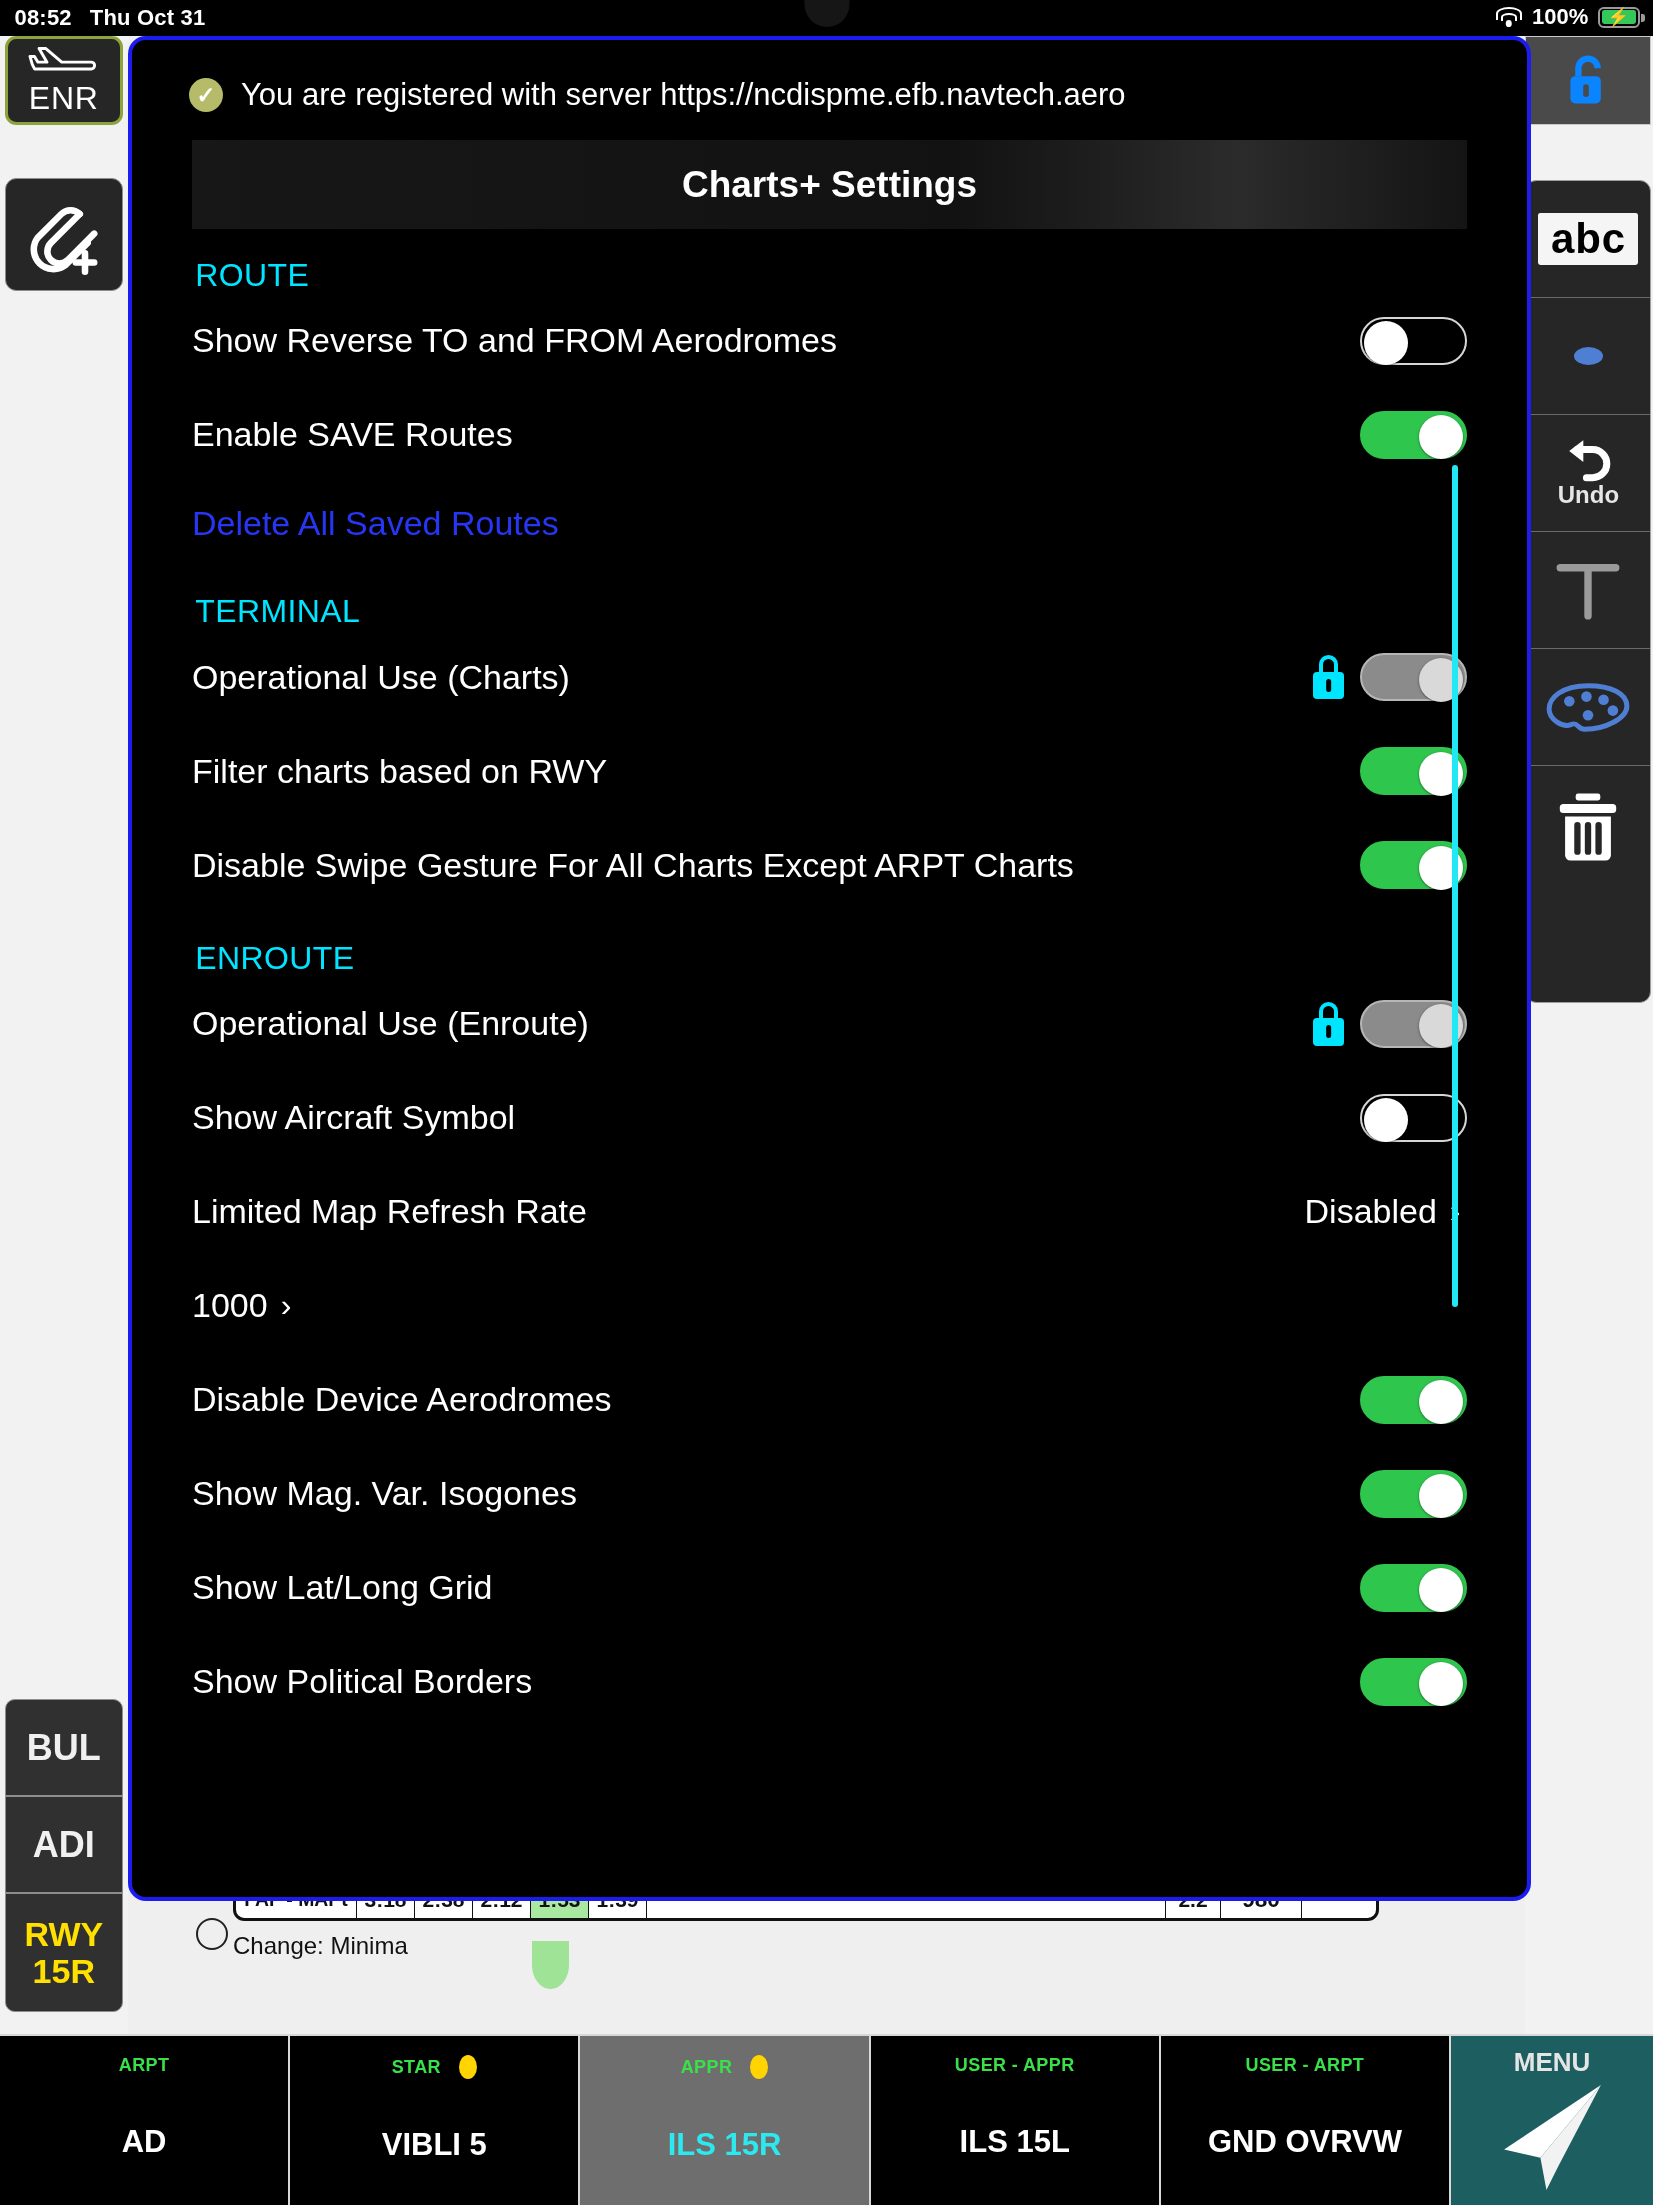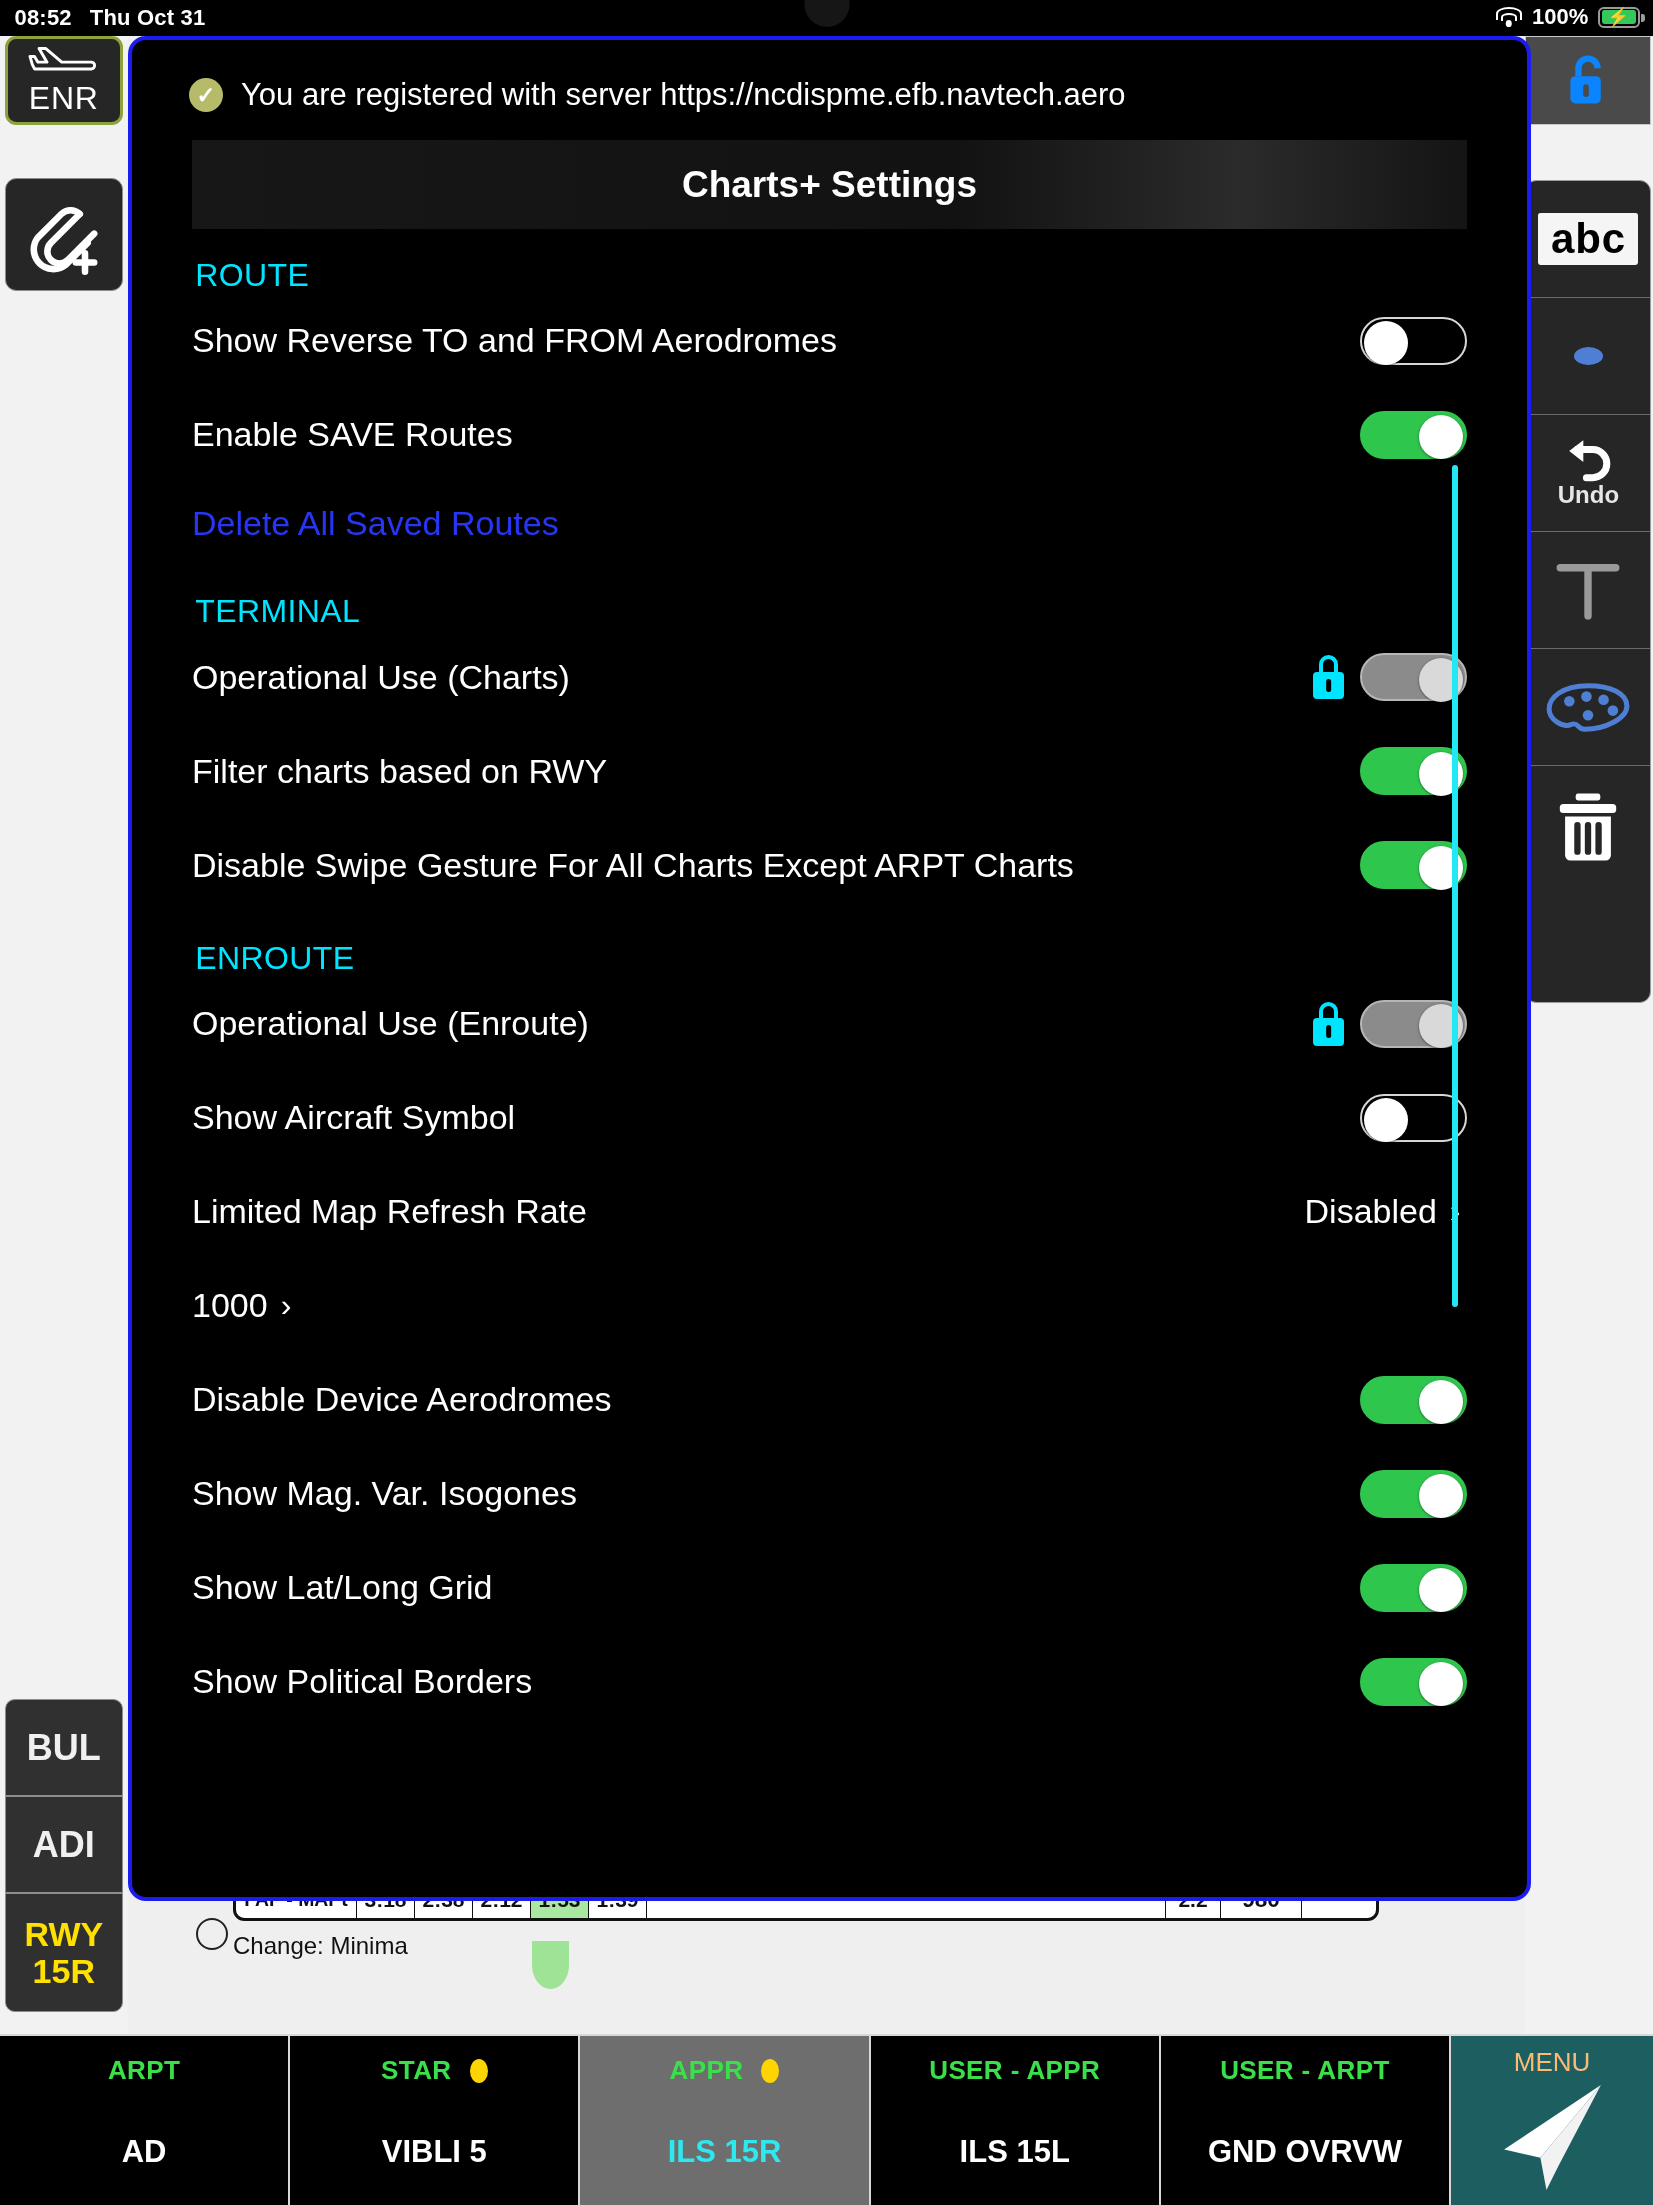--- a/index.html
+++ b/index.html
@@ -99,26 +99,26 @@
   .greenblob{ position:absolute; left:404px; bottom:45px; width:37px;height:48px;
      background:#8fe086; border-radius:0 0 50% 50%; opacity:.85;}
 
   
   .tabbar{ position:absolute; left:0; bottom:0; width:1653px; height:171px;
     background:#000; display:flex; z-index:40; border-top:2.4px solid #d8d8d8; }
   .tab{ flex:1; background:#000; border-right:2.4px solid #d8d8d8;
     display:flex; flex-direction:column; align-items:center; position:relative; }
   .tab.active{ background:#6e6e6e; }
   .tab .toprow{ margin-top:19.4px; display:flex; align-items:center; gap:18px; }
-  .tab .tlabel{ color:#3ae04a; font-size:26px; font-weight:700; letter-spacing:0.4px;}
+  .tab .tlabel{ color:#3ae04a; font-size:18px; font-weight:700; letter-spacing:0.4px;}
   .tab .dot{ width:18px; height:24px; background:#ffd400; border-radius:50%; }
   .tab .tval{ margin-top:48px; color:#fff; font-size:31px; font-weight:600; }
   .tab .tval.cyan{ color:#2ee8ef; }
   .tab.menu{ flex:0 0 202px; background:#1d5f61; border-right:none; }
-  .menu-lbl{ color:#fdba74; font-size:26px; font-weight:400; margin-top:11.3px;}
+  .menu-lbl{ color:#e5e5e5; font-size:26px; font-weight:700; margin-top:11.3px;}
   .menu-ic{ margin-top:3.2px; }
 
   
   .modal{
     position:absolute; left:128px; top:36px; width:1403px; height:1865px;
     background:#000; border:4px solid #1c1cf0; border-radius:18px;
     z-index:50; overflow:hidden;
   }
   .reg-line{ display:flex; align-items:center; gap:18px; padding:37px 0 0 57px; }
   .reg-check{ width:34px; height:34px; border-radius:50%;

